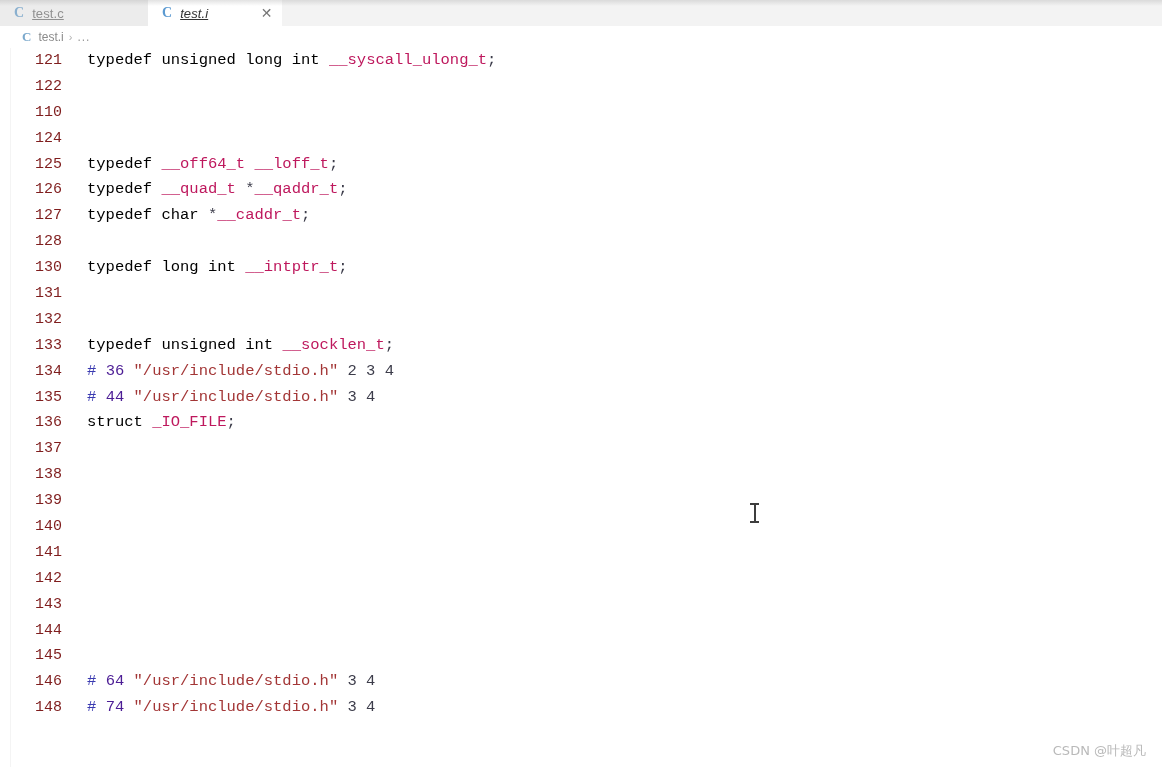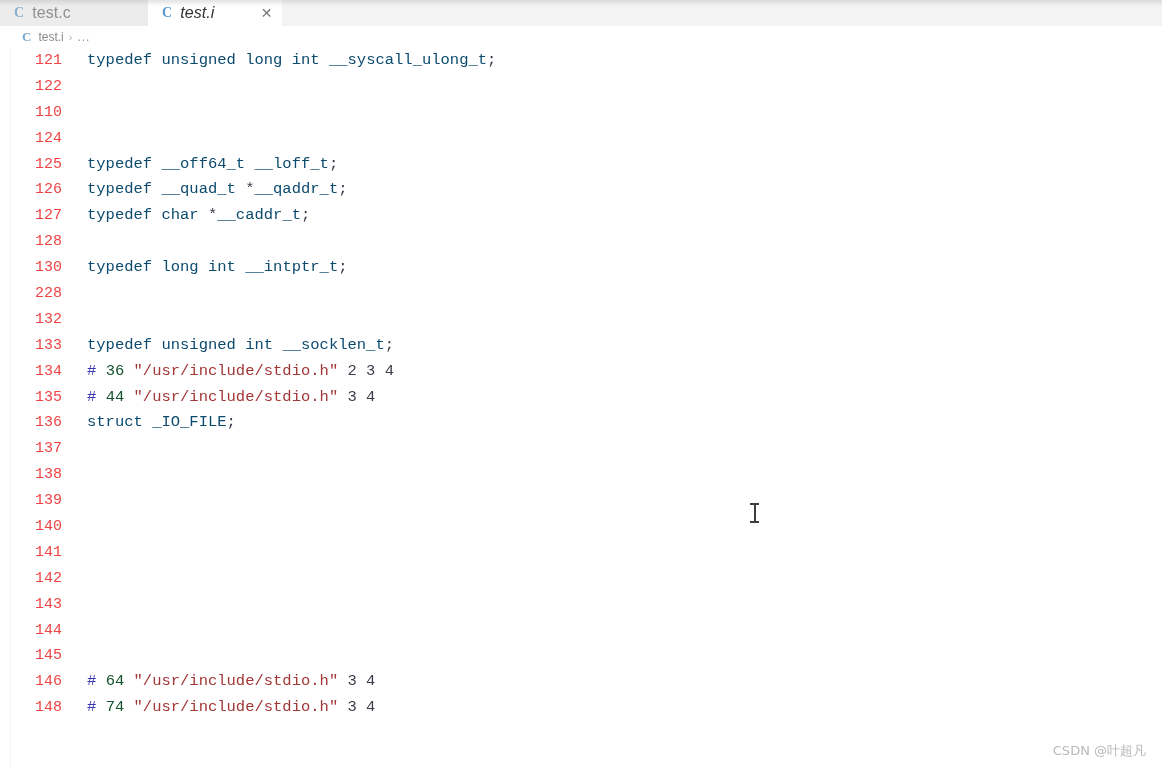--- a/index.html
+++ b/index.html
@@ -52,22 +52,23 @@
     font-family: "Liberation Serif", serif;
     font-weight: bold;
     font-size: 14px;
     color: #5c9ad1;
     margin-right: 8px;
     line-height: 1;
   }
   .tab.inactive .cicon { color: #8ab0cf; }
   .tab .tlabel {
     font-style: italic;
-    font-size: 16px;
+    font-size: 13px;
     letter-spacing: .1px;
+    text-decoration: underline;
   }
   .tab.inactive .tlabel { font-style: normal; opacity: .72; }
   .tab .closebtn {
     position: absolute;
     right: 8px;
     top: 50%;
     transform: translateY(-50%);
     width: 15px;
     height: 15px;
     line-height: 15px;
@@ -132,35 +133,35 @@
     font-family: "Liberation Mono", "DejaVu Sans Mono", monospace;
     font-size: 15.5px;
     line-height: 25.9px;
   }
   .lno {
     position: absolute;
     left: 0;
     top: 0;
     width: 62px;
     text-align: right;
-    color: #ef4444;
+    color: #7f1d1d;
     font-family: "Liberation Mono", "DejaVu Sans Mono", monospace;
     font-size: 15px;
   }
   .code {
     position: absolute;
     left: 87px;
     top: 0;
     color: #22223a;
   }
   
-  .kw   { color: #0c4a6e; }           
-  .typ  { color: #0c4a6e; }           
+  .kw   { color: #000000; }           
+  .typ  { color: #be185d; }           
   .str  { color: #a33636; }           
-  .num  { color: #14532d; }           
+  .num  { color: #4c1d95; }           
   .hash { color: #3a3ab0; }           
   .pln  { color: #3c3c4a; }
 
   
   #mouse-cursor {
     position: absolute;
     left: 750px;
     top: 502px;
     width: 10px;
     height: 22px;
@@ -217,21 +218,21 @@
   <div id="code-lines">
       <div class="line"><span class="lno">121</span><span class="code"><span class="kw">typedef</span><span class="pln"> </span><span class="kw">unsigned</span><span class="pln"> </span><span class="kw">long</span><span class="pln"> </span><span class="kw">int</span><span class="pln"> </span><span class="typ">__syscall_ulong_t</span><span class="pln">;</span></span></div>
       <div class="line"><span class="lno">122</span><span class="code"></span></div>
       <div class="line"><span class="lno">110</span><span class="code"></span></div>
       <div class="line"><span class="lno">124</span><span class="code"></span></div>
       <div class="line"><span class="lno">125</span><span class="code"><span class="kw">typedef</span><span class="pln"> </span><span class="typ">__off64_t</span><span class="pln"> </span><span class="typ">__loff_t</span><span class="pln">;</span></span></div>
       <div class="line"><span class="lno">126</span><span class="code"><span class="kw">typedef</span><span class="pln"> </span><span class="typ">__quad_t</span><span class="pln"> *</span><span class="typ">__qaddr_t</span><span class="pln">;</span></span></div>
       <div class="line"><span class="lno">127</span><span class="code"><span class="kw">typedef</span><span class="pln"> </span><span class="kw">char</span><span class="pln"> *</span><span class="typ">__caddr_t</span><span class="pln">;</span></span></div>
       <div class="line"><span class="lno">128</span><span class="code"></span></div>
       <div class="line"><span class="lno">130</span><span class="code"><span class="kw">typedef</span><span class="pln"> </span><span class="kw">long</span><span class="pln"> </span><span class="kw">int</span><span class="pln"> </span><span class="typ">__intptr_t</span><span class="pln">;</span></span></div>
-      <div class="line"><span class="lno">228</span><span class="code"></span></div>
+      <div class="line"><span class="lno">131</span><span class="code"></span></div>
       <div class="line"><span class="lno">132</span><span class="code"></span></div>
       <div class="line"><span class="lno">133</span><span class="code"><span class="kw">typedef</span><span class="pln"> </span><span class="kw">unsigned</span><span class="pln"> </span><span class="kw">int</span><span class="pln"> </span><span class="typ">__socklen_t</span><span class="pln">;</span></span></div>
       <div class="line"><span class="lno">134</span><span class="code"><span class="hash">#</span><span class="pln"> </span><span class="num">36</span><span class="pln"> </span><span class="str">"/usr/include/stdio.h"</span><span class="pln"> 2 3 4</span></span></div>
       <div class="line"><span class="lno">135</span><span class="code"><span class="hash">#</span><span class="pln"> </span><span class="num">44</span><span class="pln"> </span><span class="str">"/usr/include/stdio.h"</span><span class="pln"> 3 4</span></span></div>
       <div class="line"><span class="lno">136</span><span class="code"><span class="kw">struct</span><span class="pln"> </span><span class="typ">_IO_FILE</span><span class="pln">;</span></span></div>
       <div class="line"><span class="lno">137</span><span class="code"></span></div>
       <div class="line"><span class="lno">138</span><span class="code"></span></div>
       <div class="line"><span class="lno">139</span><span class="code"></span></div>
       <div class="line"><span class="lno">140</span></div>
       <div class="line"><span class="lno">141</span><span class="code"></span></div>

